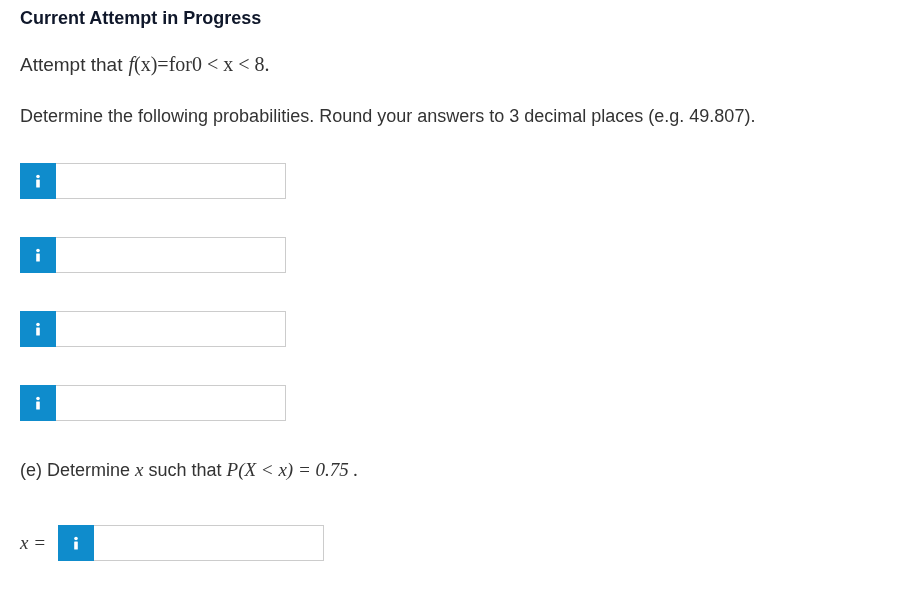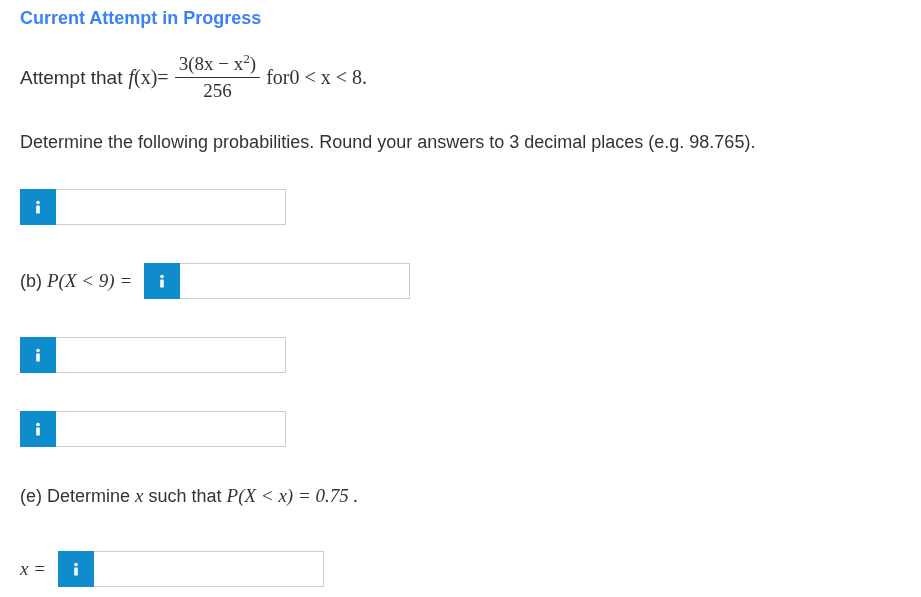--- a/index.html
+++ b/index.html
@@ -10,21 +10,21 @@
     body {
       font-family: Arial, Helvetica, sans-serif;
       font-size: 18px;
       color: #333;
       padding: 8px 20px;
       background: #fff;
     }
     .header {
       font-weight: bold;
       font-size: 18px;
-      color: #3b82f6;
+      color: #0f172a;
       margin-bottom: 24px;
     }
     .problem-def {
       font-size: 19px;
       margin-bottom: 30px;
       display: flex;
       align-items: center;
       flex-wrap: wrap;
     }
     .problem-def .text {
@@ -120,42 +120,37 @@
   </style>
 </head>
 <body>
 
 <div class="header">Current Attempt in Progress</div>
 
 <div class="problem-def">
   <span class="text">Attempt that </span>
   <span class="math"><span class="italic">f</span><span>(x)</span></span>
   <span class="math"> = </span>
-  <span class="fraction">
-    <span class="num"><span>3(8x − x</span><span class="sup">2</span><span>)</span></span>
-    <span class="den">256</span>
-  </span>
   <span class="math"> for </span>
   <span class="math">0 &lt; x &lt; 8.</span>
 </div>
 
-<div class="instruction">Determine the following probabilities. Round your answers to 3 decimal places (e.g. 98.765).</div>
+<div class="instruction">Determine the following probabilities. Round your answers to 3 decimal places (e.g. 49.807).</div>
 
 <div class="part">
   <div class="info-box">
     <svg width="16" height="16" viewBox="0 0 16 16">
         <circle cx="8" cy="3.5" r="1.8"></circle>
         <rect x="6.2" y="6.5" width="3.6" height="8" rx="0.5"></rect>
       </svg>
   </div>
   <input type="text" class="answer-input" style="">
 </div>
 
 <div class="part">
-  <span class="part-label"><span class="paren">(b)  </span><span class="italic">P(X &lt; 9) = </span></span>
   <div class="info-box">
     <svg width="16" height="16" viewBox="0 0 16 16">
         <circle cx="8" cy="3.5" r="1.8"></circle>
         <rect x="6.2" y="6.5" width="3.6" height="8" rx="0.5"></rect>
       </svg>
   </div>
   <input type="text" class="answer-input" style="">
 </div>
 
 <div class="part">

